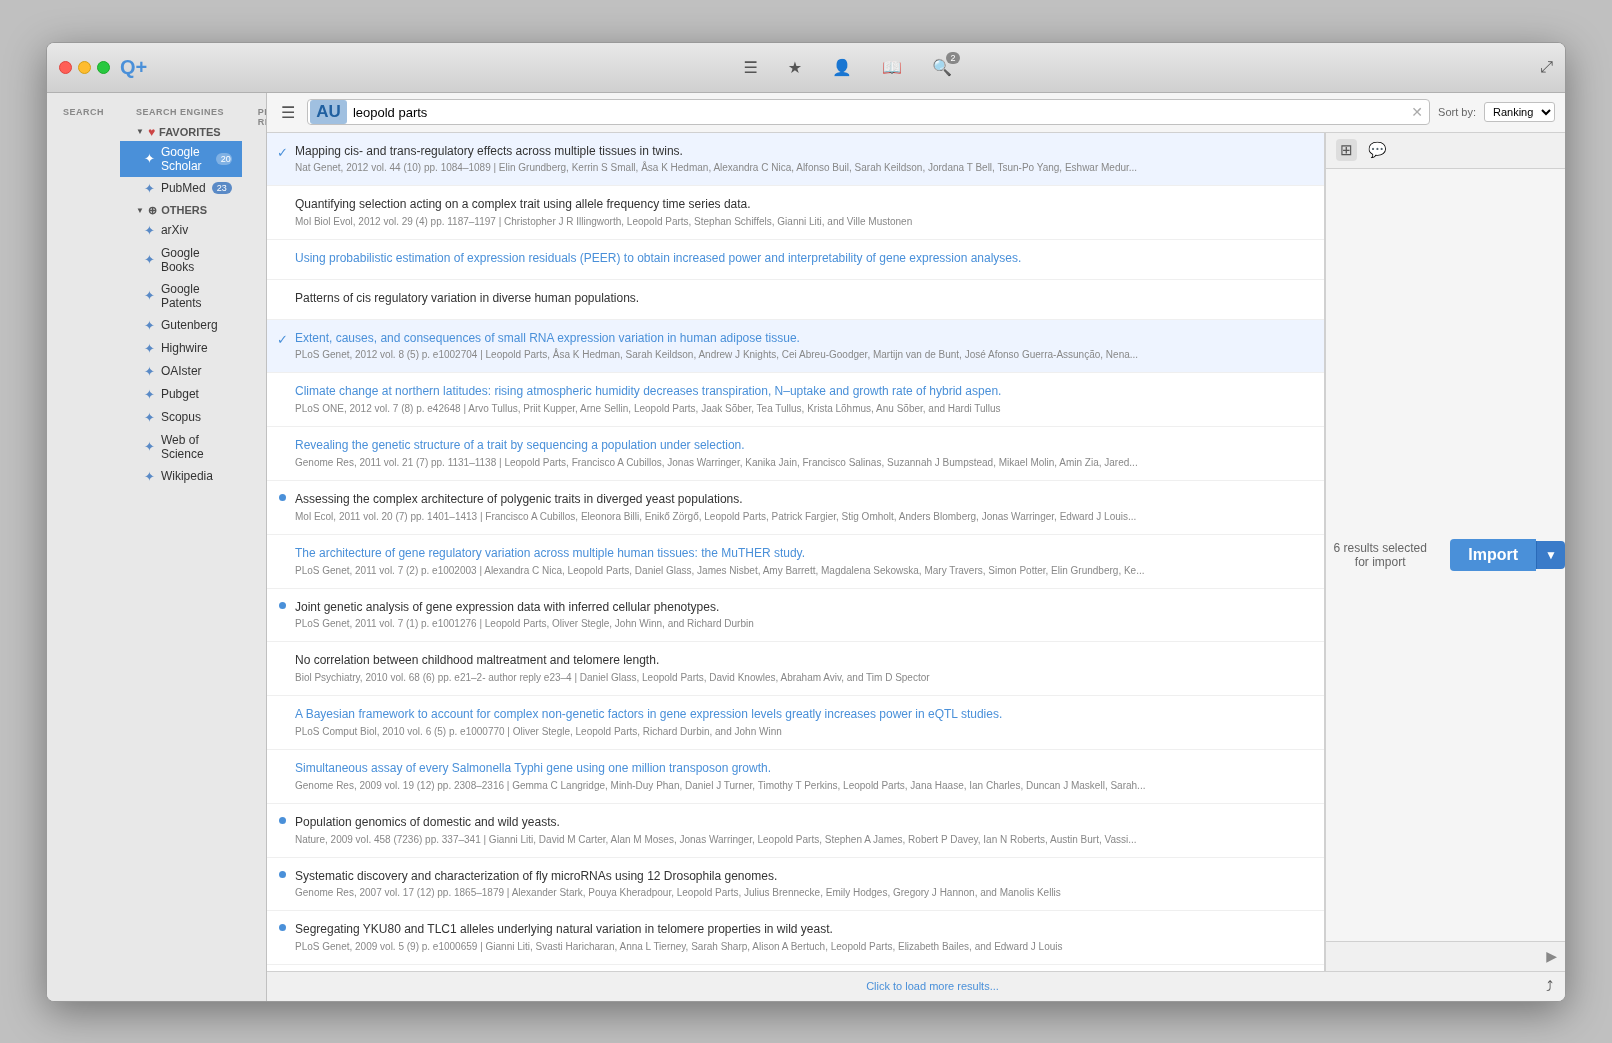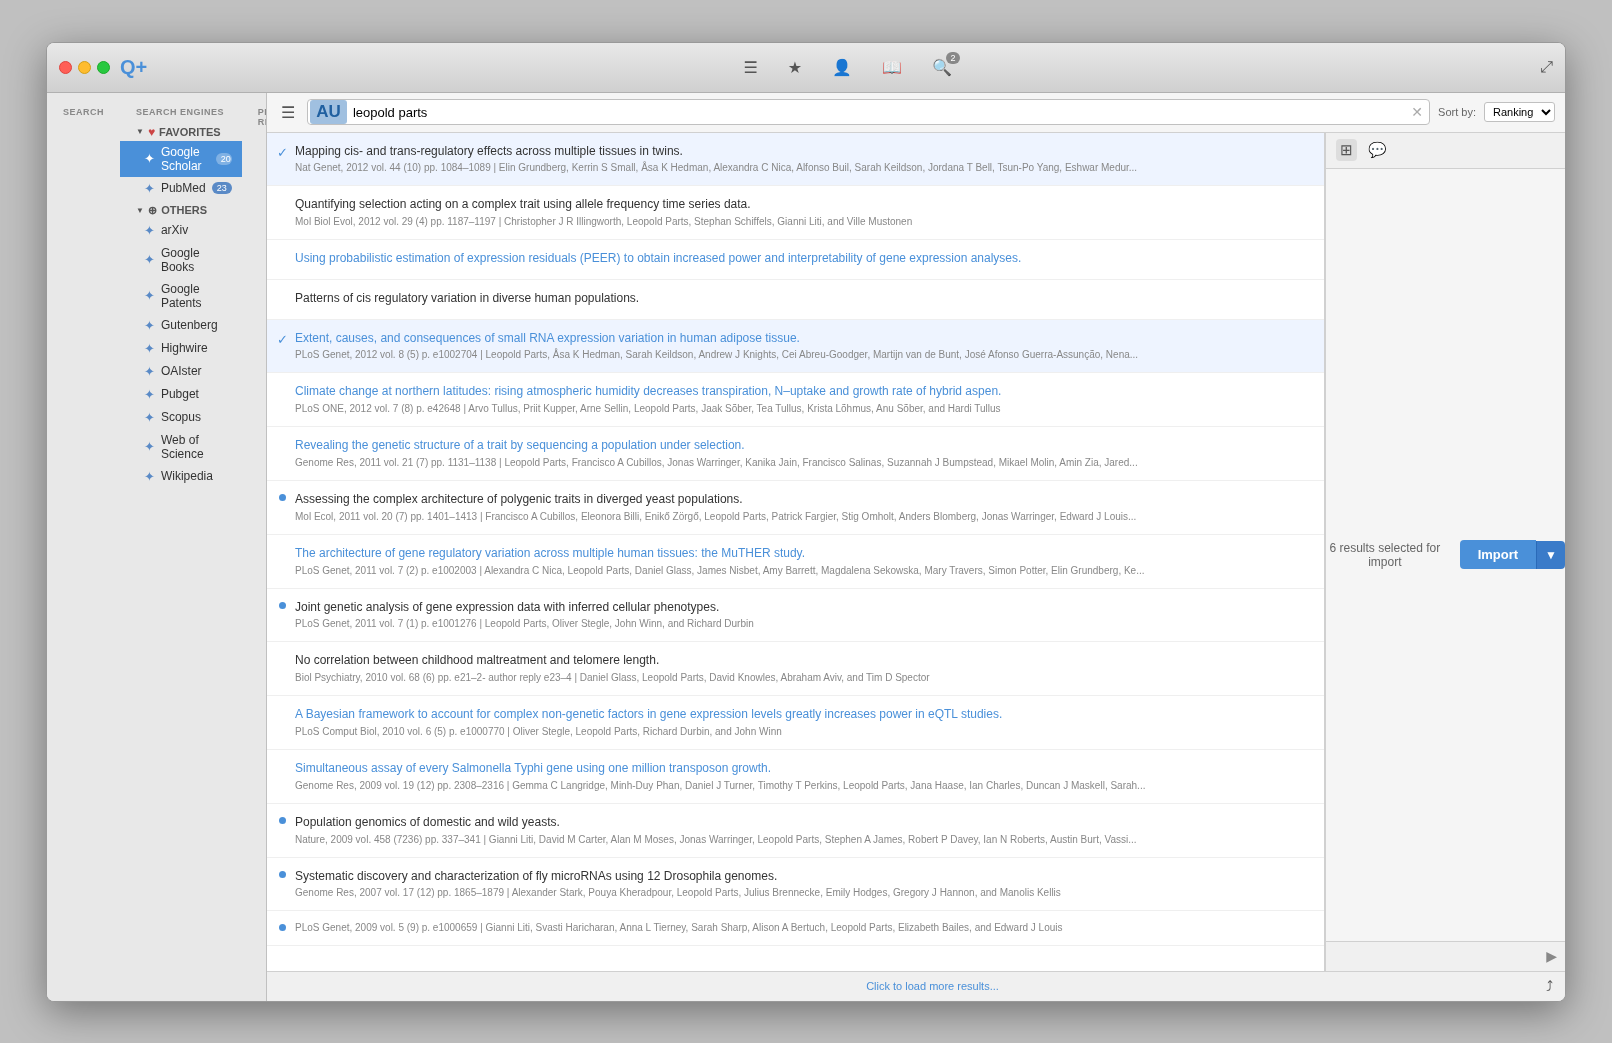--- a/index.html
+++ b/index.html
@@ -325,21 +325,21 @@
       color: #666;
       text-align: center;
     }
     .import-btn-group {
       display: flex;
       align-items: center;
     }
     .import-btn {
       background: #4a90d9;
       color: white;
-      font-size: 13px;
+      font-size: 16px;
       font-weight: bold;
       padding: 7px 18px;
       border: none;
       border-radius: 4px 0 0 4px;
       cursor: pointer;
     }
     .import-btn-arrow {
       background: #3a7bc9;
       color: white;
       font-size: 12px;
@@ -607,20 +607,21 @@
                 <div class="result-title dark">Population genomics of domestic and wild yeasts.</div>
                 <div class="result-meta">Nature, 2009 vol. 458 (7236) pp. 337–341 | Gianni Liti, David M Carter, Alan M Moses, Jonas Warringer, Leopold Parts, Stephen A James, Robert P Davey, Ian N Roberts, Austin Burt, Vassi...</div>
               </div>
               <div class="result-item">
                 <div class="dot-mark"></div>
                 <div class="result-title dark">Systematic discovery and characterization of fly microRNAs using 12 Drosophila genomes.</div>
                 <div class="result-meta">Genome Res, 2007 vol. 17 (12) pp. 1865–1879 | Alexander Stark, Pouya Kheradpour, Leopold Parts, Julius Brennecke, Emily Hodges, Gregory J Hannon, and Manolis Kellis</div>
               </div>
               <div class="result-item">
                 <div class="dot-mark"></div>
+                <div class="result-title dark">Segregating YKU80 and TLC1 alleles underlying natural variation in telomere properties in wild yeast.</div>
                 <div class="result-meta">PLoS Genet, 2009 vol. 5 (9) p. e1000659 | Gianni Liti, Svasti Haricharan, Anna L Tierney, Sarah Sharp, Alison A Bertuch, Leopold Parts, Elizabeth Bailes, and Edward J Louis</div>
               </div>
             </div>
 
           <div class="right-panel">
             <div class="right-panel-toolbar">
               <span class="panel-icon active">⊞</span>
               <span class="panel-icon">💬</span>
             </div>
             <div class="right-panel-content">

